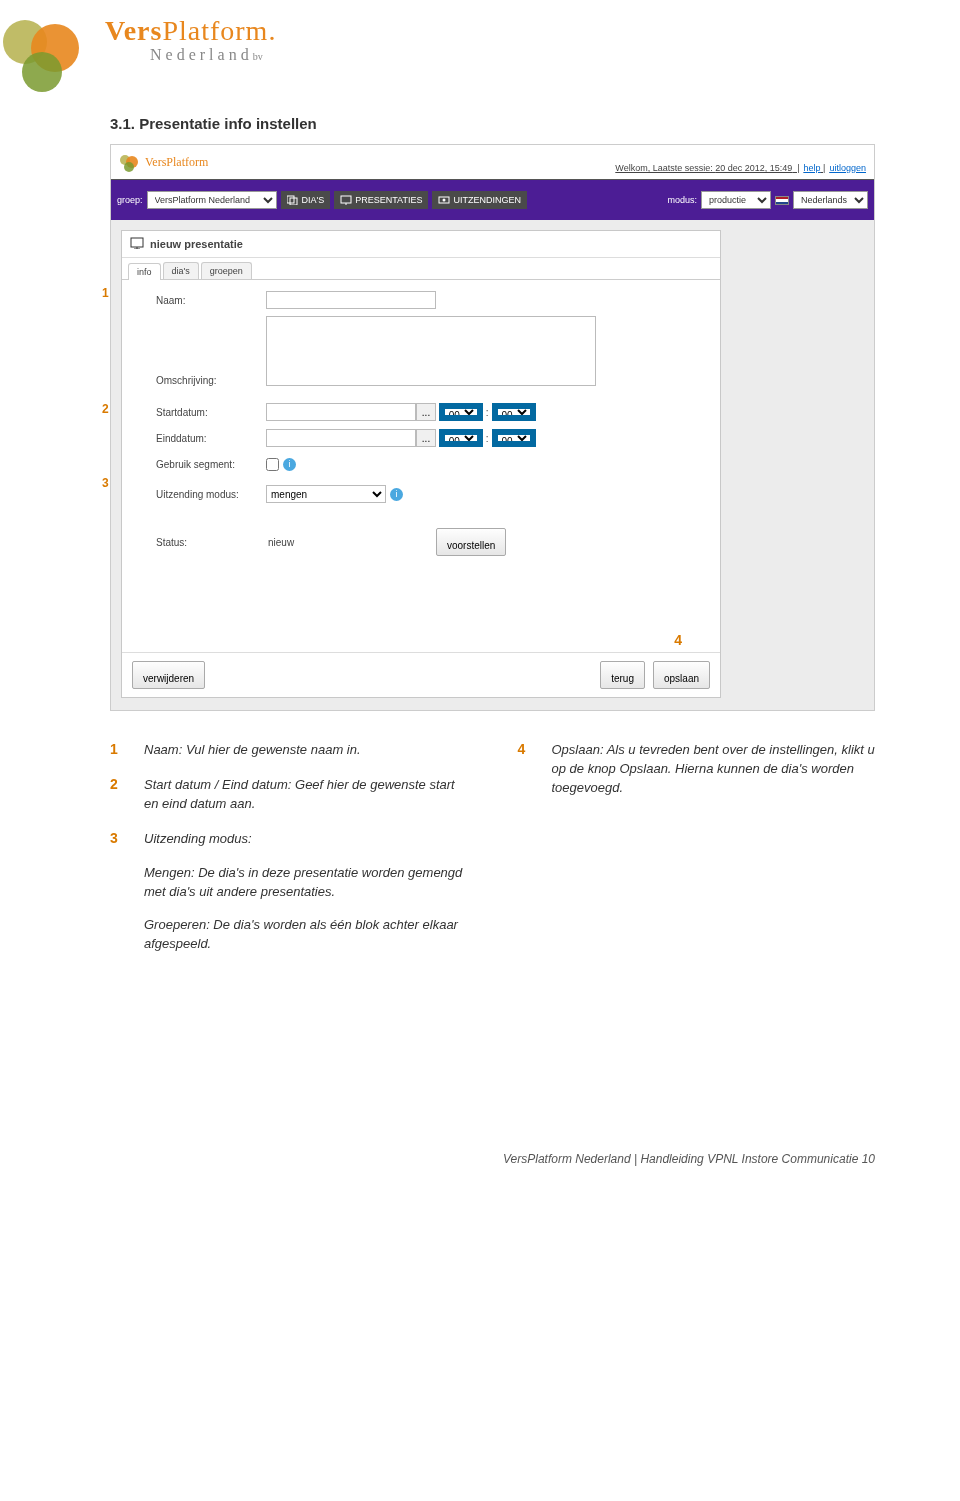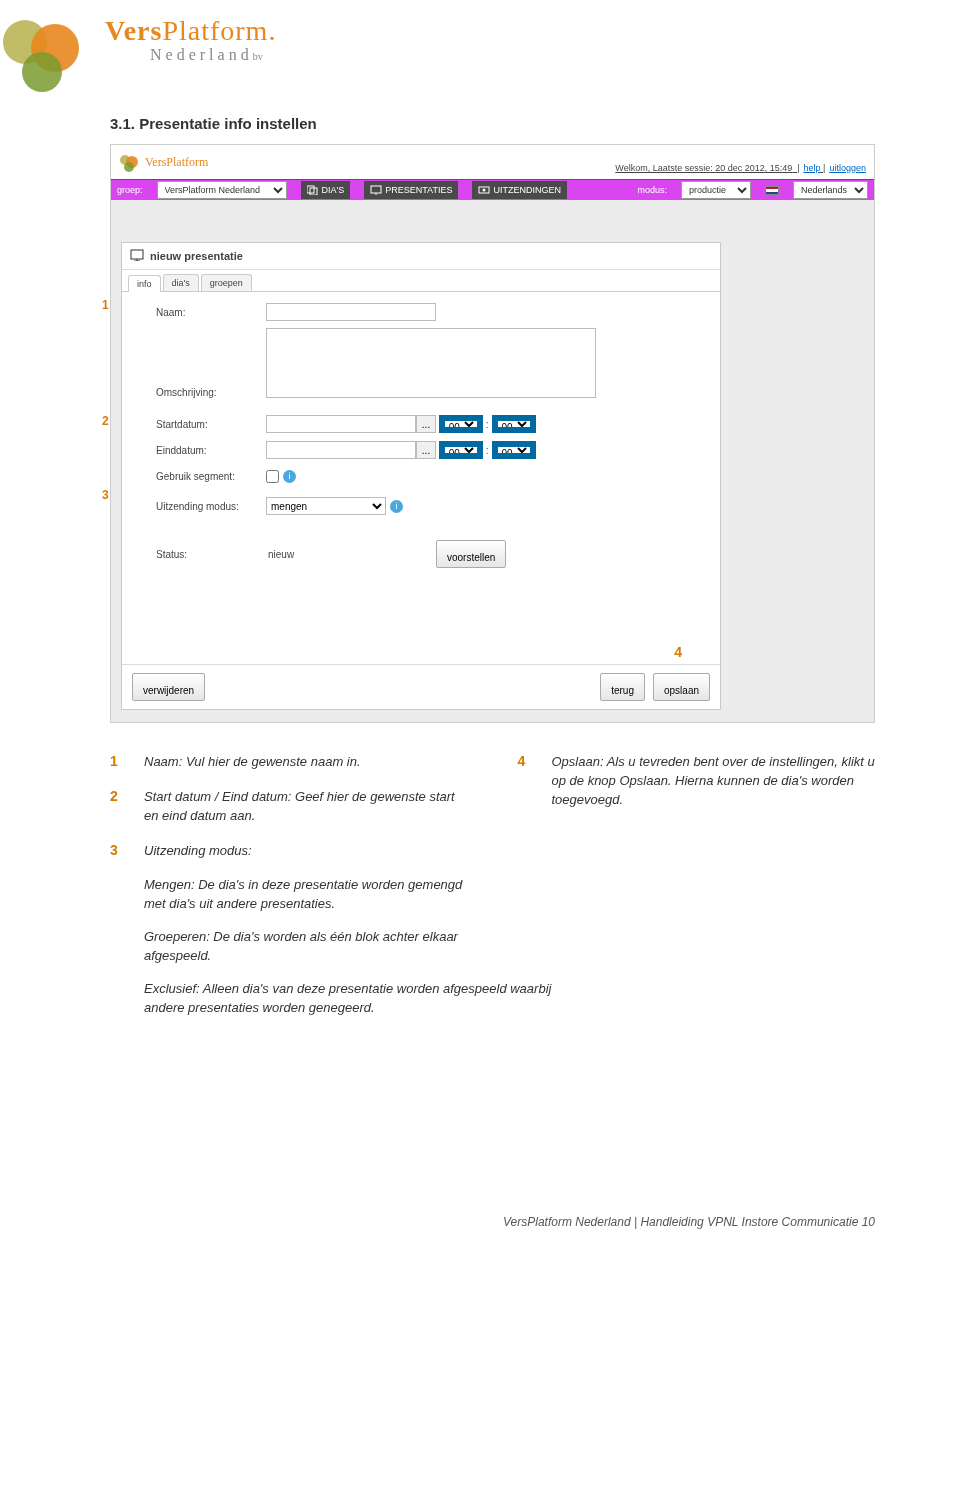--- a/index.html
+++ b/index.html
@@ -76,27 +76,27 @@
   }
   .ss-logo-mark {
     width: 22px; height: 22px;
     display: inline-block;
   }
   .ss-logo-text { font-family: Georgia, serif; color: #e8871e; font-size: 12px; }
   .ss-welcome { font-size: 9px; text-align: right; text-decoration: underline; }
   .ss-welcome a { color: #0066cc; text-decoration: underline; margin-left: 4px; cursor: pointer; }
 
   .ss-navbar {
-    background: #d946ef;
+    background: #4c1d95;
     color: #fff;
-    height: 20px;
+    height: 40px;
     display: flex;
     align-items: center;
     padding: 0 6px;
-    gap: 14px;
+    gap: 4px;
   }
   .ss-navbar .lbl { font-size: 9px; }
   .ss-sel {
     background: #fff;
     color: #333;
     border: 1px solid #999;
     font-size: 9px;
     height: 18px;
     padding: 0 3px;
   }
@@ -116,21 +116,20 @@
     border:1px solid #888; }
 
   .ss-stage {
     background: #ececec;
     padding: 10px 10px 12px 10px;
   }
   .ss-panel {
     background: #fff;
     border: 1px solid #c8c8c8;
     width: 600px;
-    margin-top: 32px;
   }
   .ss-panel-head {
     padding: 6px 8px;
     display: flex; align-items: center; gap: 6px;
     border-bottom: 1px solid #ddd;
   }
   .ss-panel-head .ptitle { font-weight: bold; font-size: 11px; }
   .ss-tabs {
     display: flex;
     padding: 4px 6px 0 6px;
@@ -462,21 +461,20 @@
       <div class="legend-item">
         <div class="legend-num">2</div>
         <div class="legend-text italic">Start datum / Eind datum: Geef hier de gewenste start en eind datum aan.</div>
       </div>
       <div class="legend-item">
         <div class="legend-num">3</div>
         <div class="legend-text italic">Uitzending modus:</div>
       </div>
       <div class="legend-sub italic">Mengen: De dia's in deze presentatie worden gemengd met dia's uit andere presentaties.</div>
       <div class="legend-sub italic">Groeperen: De dia's worden als één blok achter elkaar afgespeeld.</div>
-      <div class="legend-sub italic" style="margin-left:34px; width:120%">Exclusief: Alleen dia's van deze presentatie worden afgespeeld waarbij andere presentaties worden genegeerd.</div>
     </div>
     <div class="legend-col">
       <div class="legend-item">
         <div class="legend-num">4</div>
         <div class="legend-text italic">Opslaan: Als u tevreden bent over de instellingen, klikt u op de knop Opslaan. Hierna kunnen de dia's worden toegevoegd.</div>
       </div>
     </div>
   </div>
 
   <div class="page-filler"></div>

